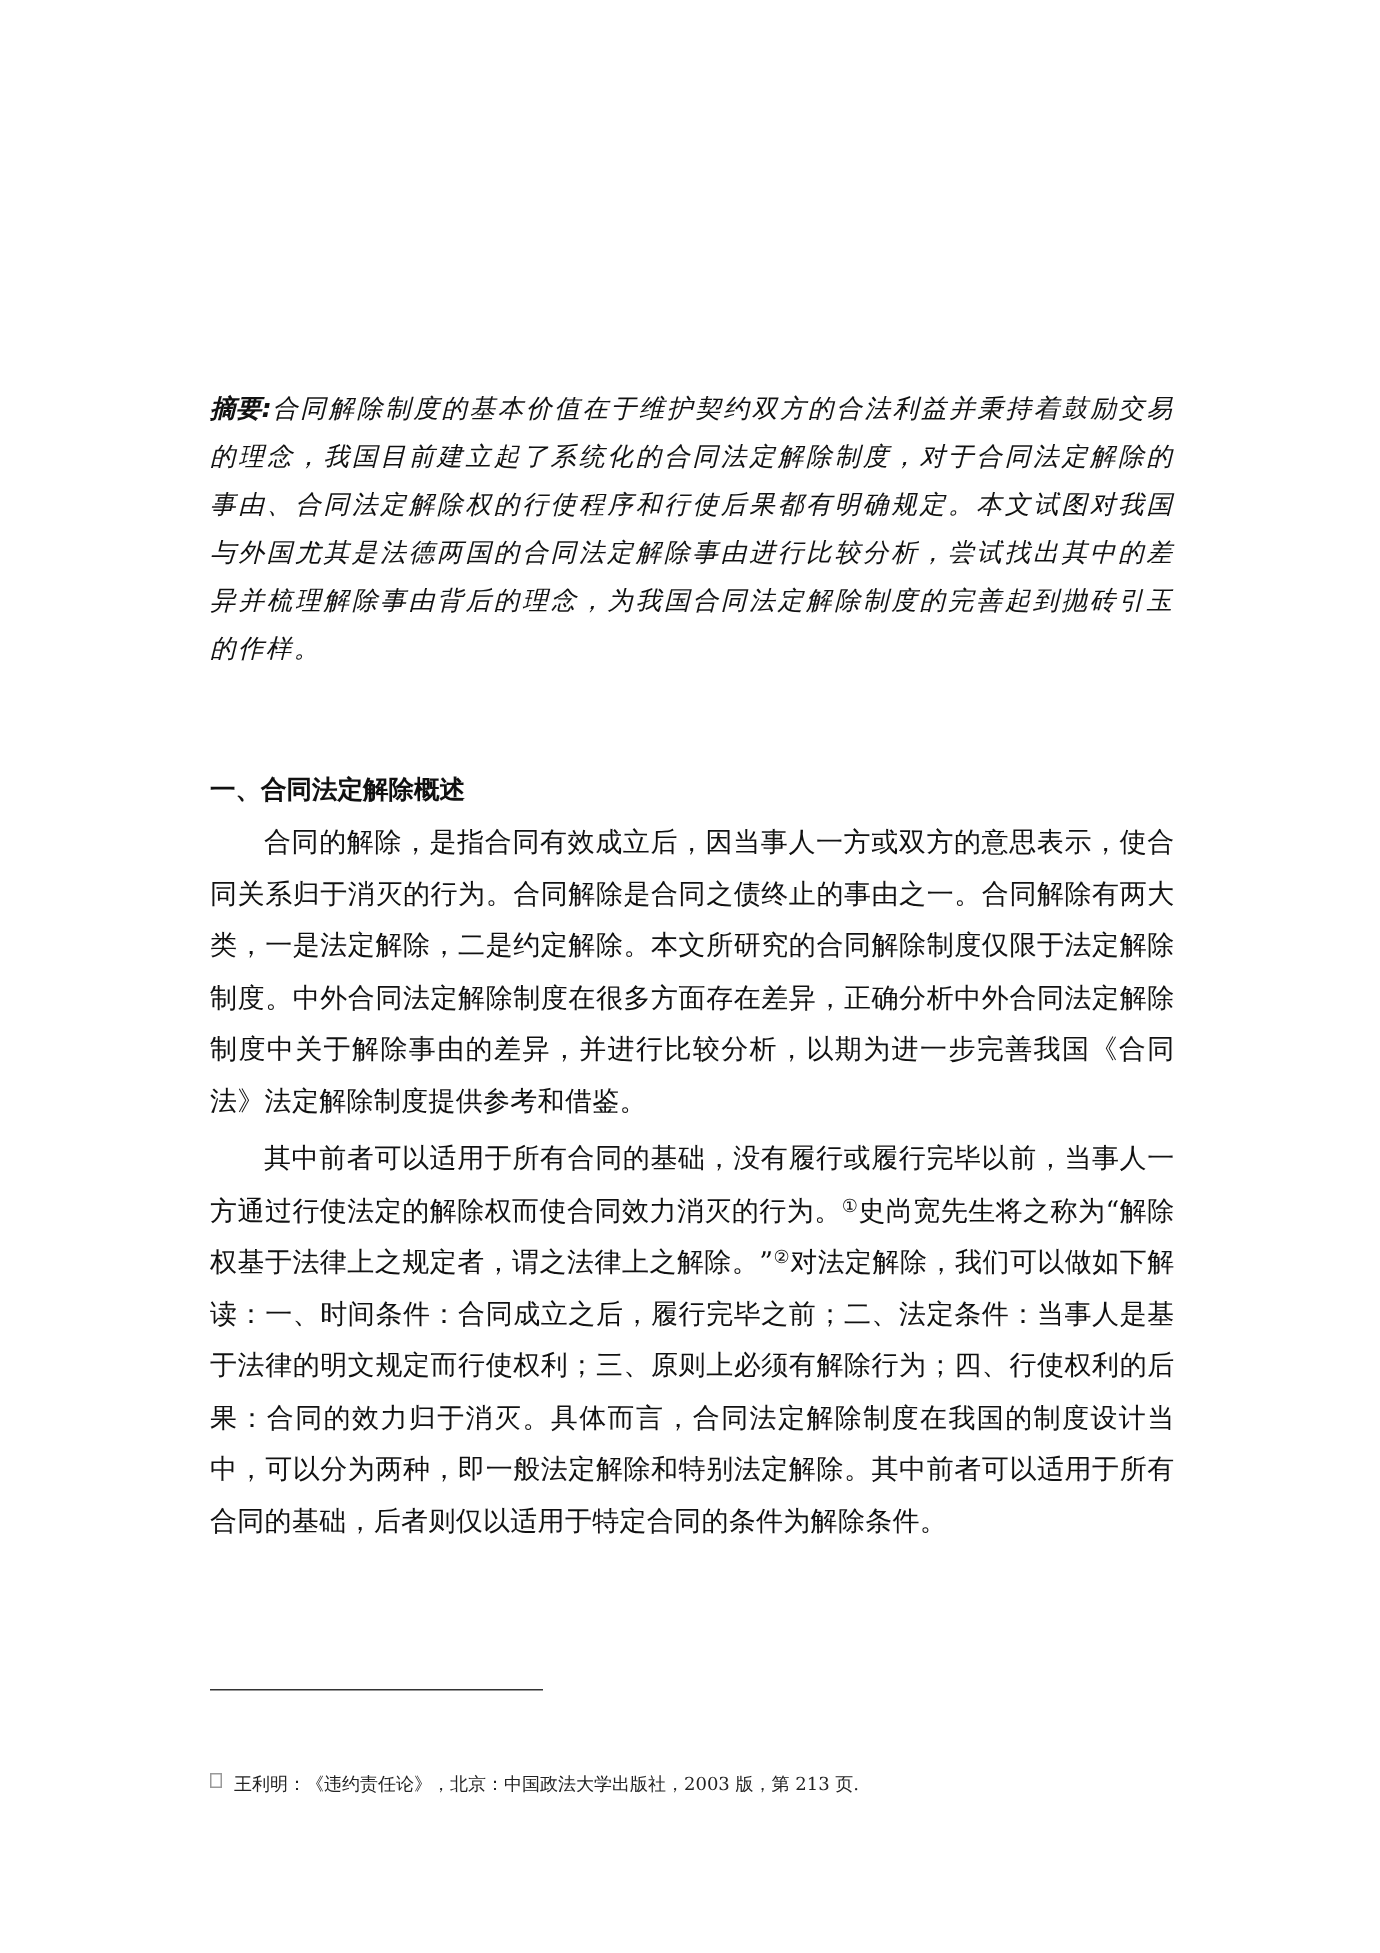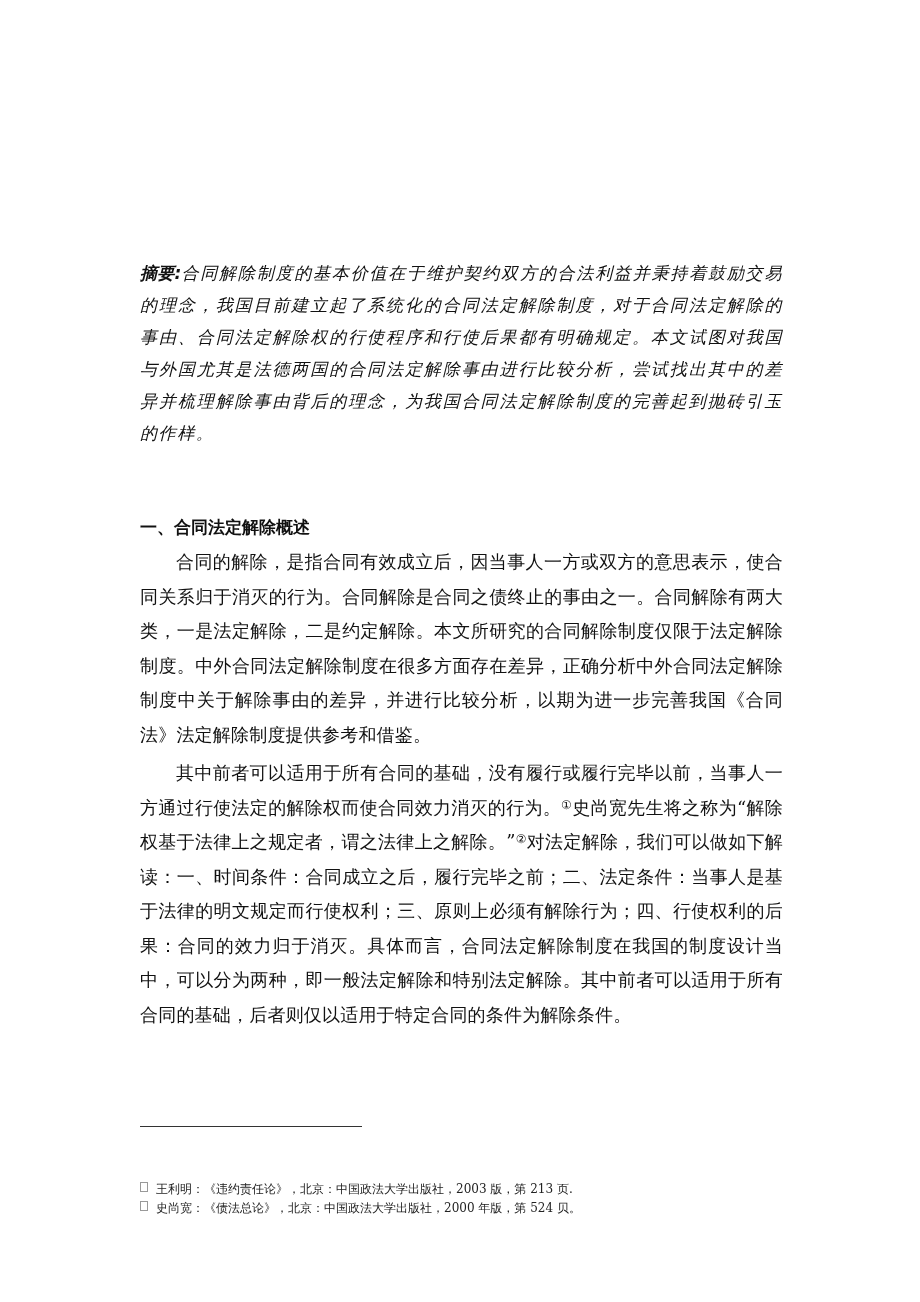--- a/index.html
+++ b/index.html
@@ -132,19 +132,15 @@
     <p class="para"><span>其中前者可以适用于所有合同的基础，没有履行或履行完毕以前，当事人一方通过行使法定的解除权而使合同效力消灭的行为。</span><sup class="note-ref">①</sup><span>史尚宽先生将之称为“解除权基于法律上之规定者，谓之法律上之解除。”</span><sup class="note-ref">②</sup><span>对法定解除，我们可以做如下解读：一、时间条件：合同成立之后，履行完毕之前；二、法定条件：当事人是基于法律的明文规定而行使权利；三、原则上必须有解除行为；四、行使权利的后果：合同的效力归于消灭。具体而言，合同法定解除制度在我国的制度设计当中，可以分为两种，即一般法定解除和特别法定解除。其中前者可以适用于所有合同的基础，后者则仅以适用于特定合同的条件为解除条件。</span></p>
   </div>
 
   <div class="footnote-rule"></div>
 
   <div class="footnotes">
     <div class="footnote">
       <span class="fn-marker"></span>
       <span>王利明：《违约责任论》，北京：中国政法大学出版社，2003 版，第 213 页.</span>
     </div>
-    <div class="footnote">
-      <span class="fn-marker"></span>
-      <span>史尚宽：《债法总论》，北京：中国政法大学出版社，2000 年版，第 524 贝。</span>
-    </div>
   </div>
 
 </div>
 
 </body></html>

